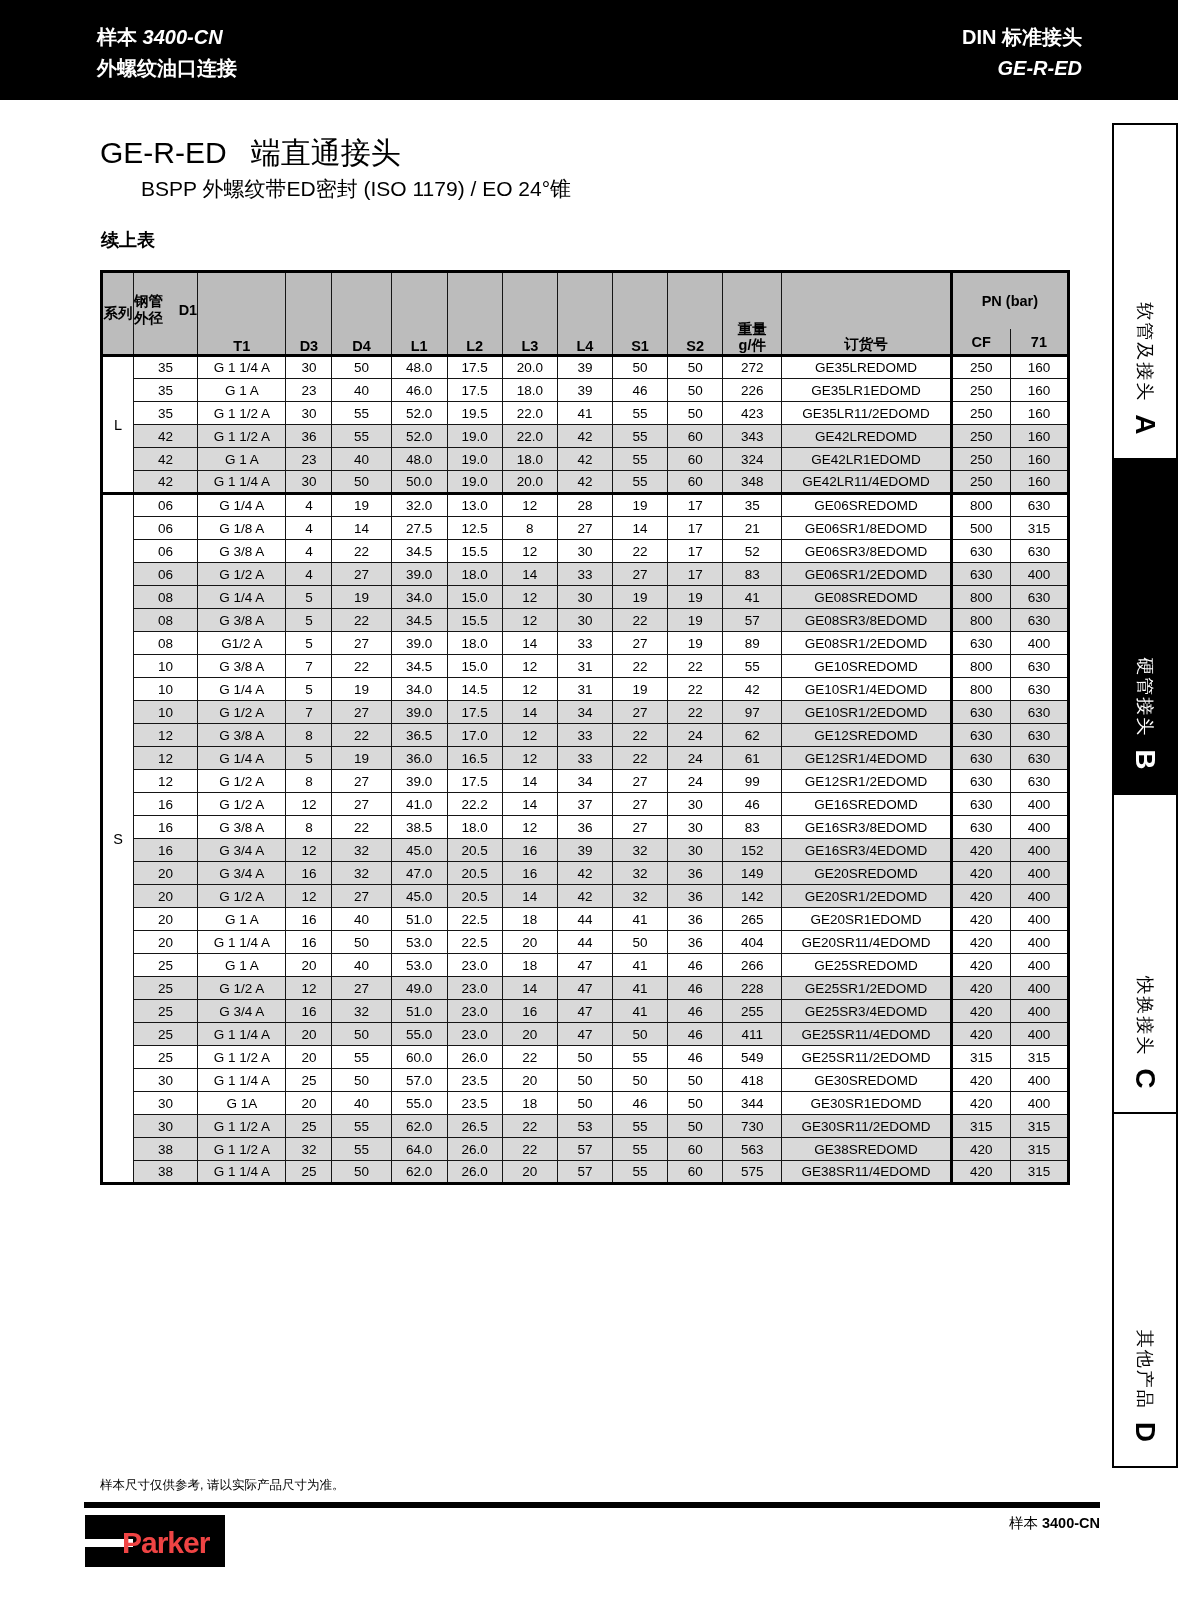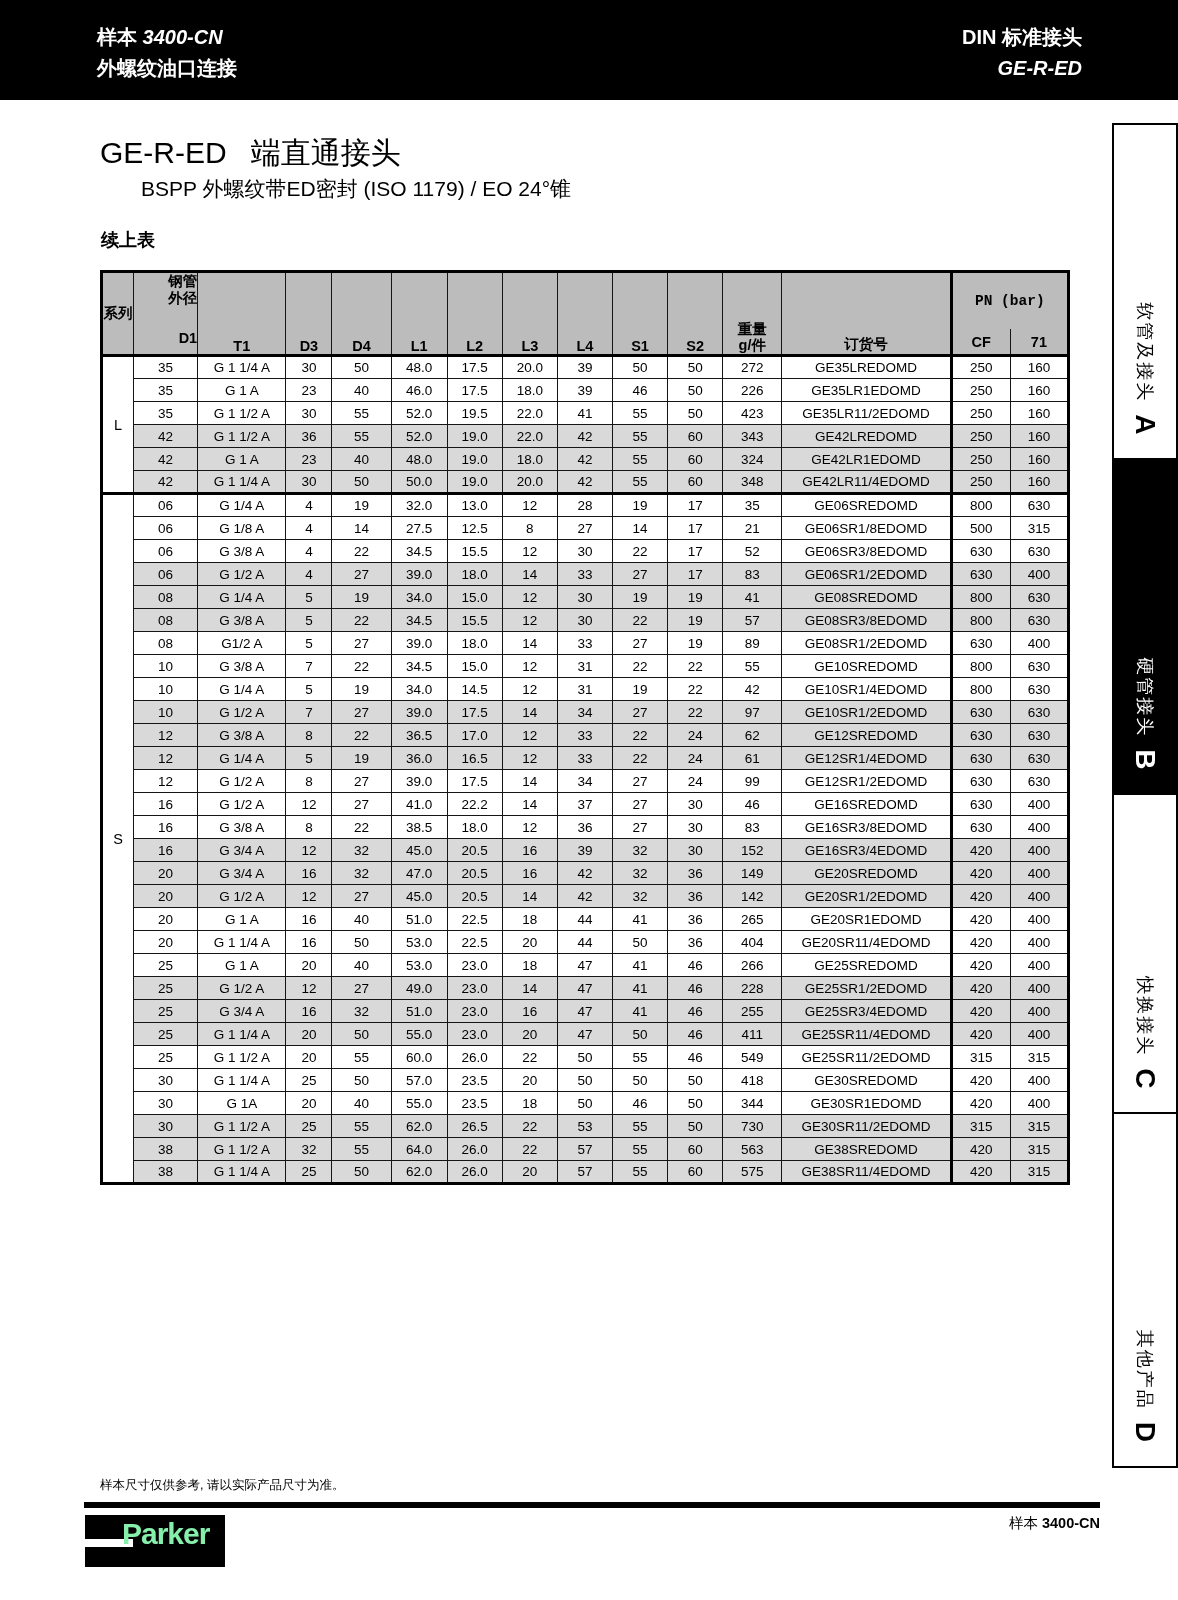--- a/index.html
+++ b/index.html
@@ -19,23 +19,23 @@
   .page-subtitle { position:absolute; left:101px; top:175px; font-size:21px;margin-left:40px; }
   .continued { position:absolute; left:101px; top:228px; font-size:18px; font-weight:bold; }
 
   
   .spec-table { position:absolute; left:100px; top:270px; width:970px; border-collapse:collapse; table-layout:fixed; border:3px solid #000; }
   .spec-table th, .spec-table td { border:1px solid #151515; padding:0; text-align:center; overflow:hidden; }
   .spec-table thead th { background:#bcbcbc; font-weight:bold; font-size:14.5px; }
   .th-span { height:84px; vertical-align:bottom; padding-bottom:5px; border-bottom:3px solid #000 !important; }
   .th-series { vertical-align:middle; padding-bottom:0; font-size:15px; }
   .th-stack { vertical-align:top; padding:6px 0 4px; }
-  .stack { display:flex; flex-direction:column; justify-content:space-between; height:73px; align-items:flex-end; }
+  .stack { display:flex; flex-direction:row; justify-content:space-between; height:73px; align-items:center; }
   .pre { white-space:pre-line; line-height:1.15; }
-  .th-pn { height:57px; vertical-align:middle; border-bottom:0 !important; border-left:3px solid #000 !important;font-family:Liberation Mono, monospace; }
+  .th-pn { height:57px; vertical-align:middle; border-bottom:0 !important; border-left:3px solid #000 !important; }
   tr.h2 th { height:26px; border-top:0 !important; border-bottom:3px solid #000 !important; vertical-align:middle; }
   .thick-left { border-left:3px solid #000 !important; }
   .spec-table tbody td { height:23px; font-size:13.5px; background:#fff; }
   .spec-table tbody tr.shade td { background:#d9d9d9; }
   .spec-table tbody td.series-cell { background:#fff; font-size:14.5px; }
   .spec-table tbody tr.sec-top td { border-top:3px solid #000; }
 
   
   .order-notes { position:absolute; left:100px; top:1219px; font-size:14px; line-height:20px; }
   .order-notes .ind { padding-left:40px; }
@@ -56,21 +56,21 @@
   .tab-label { font-size:18px; letter-spacing:2px; }
   .tab-letter { font-size:28px; font-weight:bold; margin-left:12px; }
 
   
   .disclaimer { position:absolute; left:100px; top:1477px; font-size:12.5px; }
   .footer-rule { position:absolute; left:84px; top:1502px; width:1016px; height:6px; background:#000; }
   .page-num { position:absolute; left:84px; top:1513px; width:1016px; text-align:center; font-size:17px; }
   .catalog-ref { position:absolute; right:78px; top:1514px; font-size:14.5px; text-align:right; }
   .parker-logo { position:absolute; left:85px; top:1515px; width:140px; height:52px; background:#000; }
   .parker-bar { position:absolute; left:0; top:24px; width:48px; height:8px; background:#fff; }
-  .parker-text { position:absolute; left:37px; top:2px; color:#86efac; font-weight:bold; font-size:30px; letter-spacing:-1px; }
+  .parker-text { position:absolute; left:37px; top:11px; color:#ef4444; font-weight:bold; font-size:30px; letter-spacing:-1px; }
 </style>
 </head>
 <body>
 
 <div class="page">
 
   <div class="topbar">
     <div class="topbar-left">
       <div><span>样本</span> <span class="it">3400-CN</span></div>
       <div>外螺纹油口连接</div>

